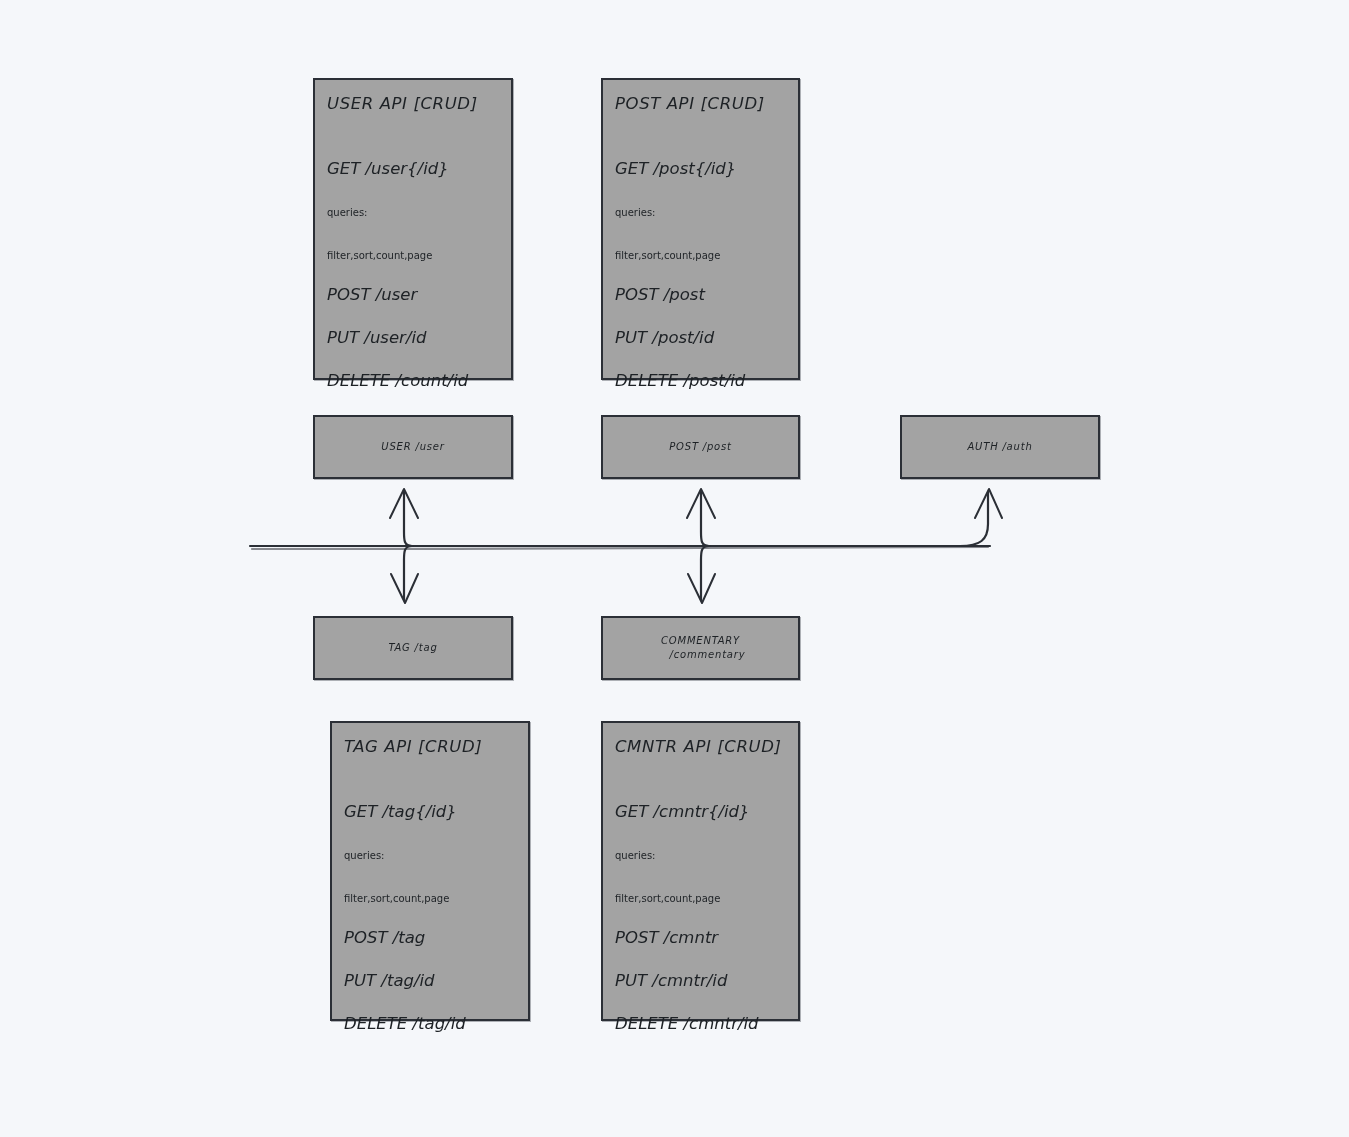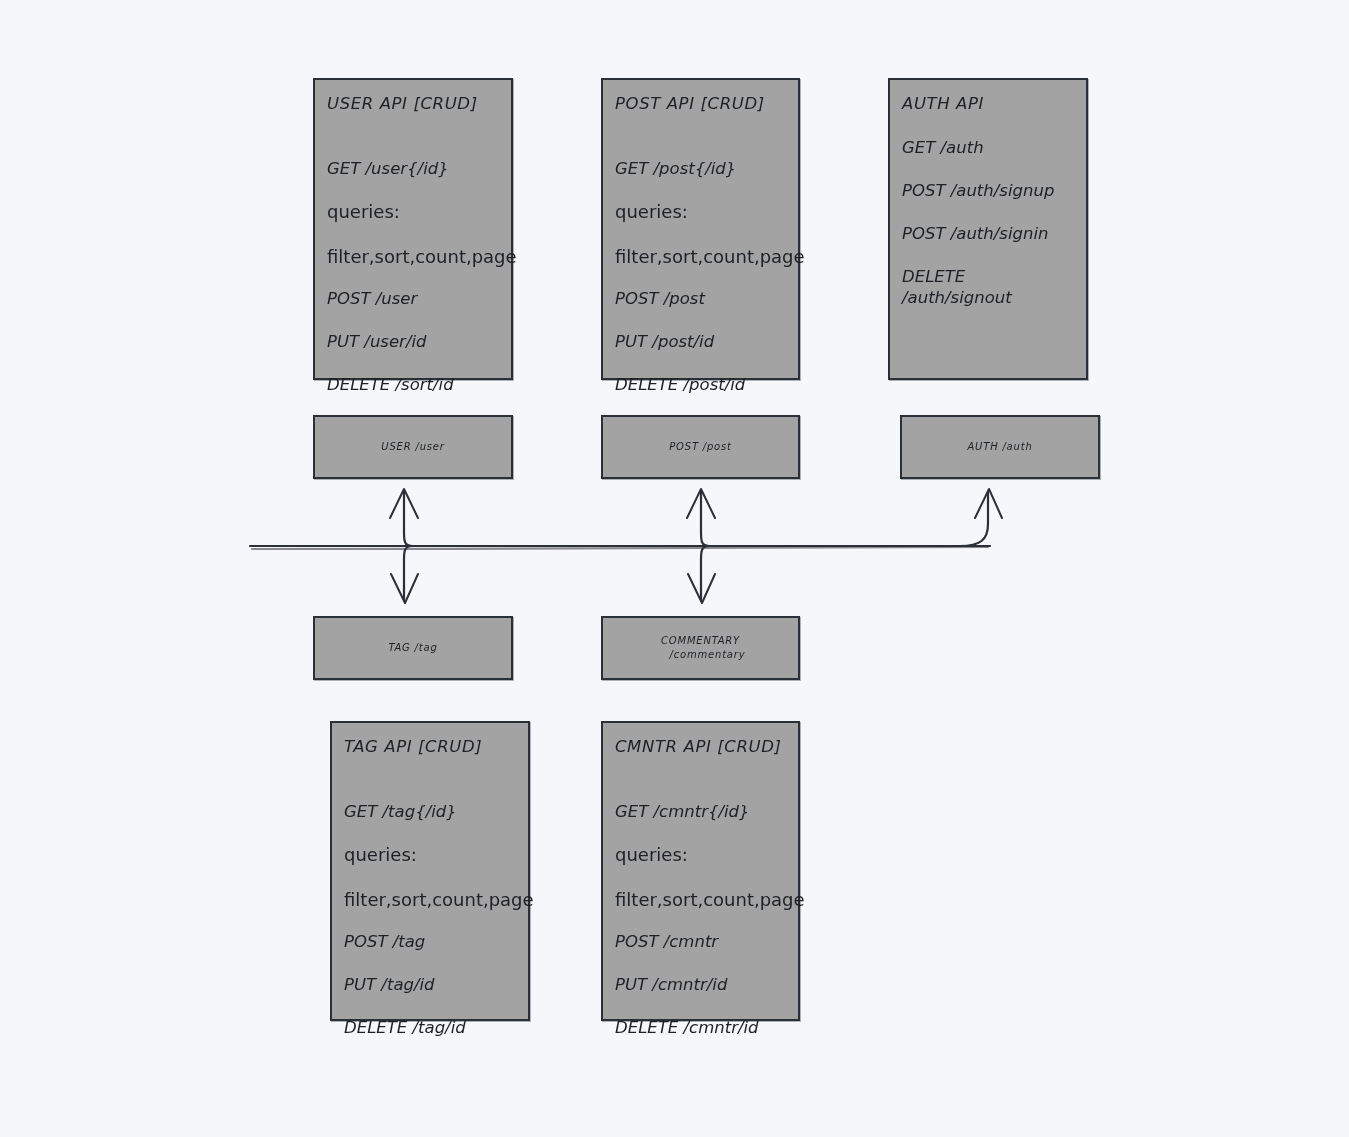--- a/index.html
+++ b/index.html
@@ -50,21 +50,21 @@
     color: #1d2125;
     font-style: italic;
     margin: 0 0 22px 0;
     line-height: 1.28;
     white-space: pre-line;
   }
   .api-line.compact {
     margin-bottom: 20px;
   }
   .api-line .sub {
-    font-size: 18px;
+    font-size: 10px;
     font-style: normal;
   }
   .route-box {
     display: flex;
     align-items: center;
     justify-content: center;
     text-align: center;
   }
   .route-label {
     font-family: "DejaVu Sans", sans-serif;
@@ -126,42 +126,35 @@
 
   <div class="node api-card shadowed" style="left:313px; top:78px; width:200px; height:302px;">
     <div class="api-title">USER API [CRUD]</div>
     <div class="api-line compact">
       <span>GET /user{/id}</span><br>
       <span class="sub">queries:</span><br>
       <span class="sub">filter,sort,count,page</span>
     </div>
     <div class="api-line">POST /user</div>
     <div class="api-line">PUT /user/id</div>
-    <div class="api-line">DELETE /sort/id</div>
+    <div class="api-line">DELETE /count/id</div>
   </div>
 
   <div class="node api-card shadowed" style="left:601px; top:78px; width:199px; height:302px;">
     <div class="api-title">POST API [CRUD]</div>
     <div class="api-line compact">
       <span>GET /post{/id}</span><br>
       <span class="sub">queries:</span><br>
       <span class="sub">filter,sort,count,page</span>
     </div>
     <div class="api-line">POST /post</div>
     <div class="api-line">PUT /post/id</div>
     <div class="api-line">DELETE /post/id</div>
   </div>
 
-  <div class="node api-card shadowed" style="left:888px; top:78px; width:200px; height:302px;">
-    <div class="api-title">AUTH API</div>
-    <div class="api-line">GET /auth</div>
-    <div class="api-line">POST /auth/signup</div>
-    <div class="api-line">POST /auth/signin</div>
-    <div class="api-line">DELETE /auth/signout</div>
-  </div>
 
   <div class="node route-box shadowed" style="left:313px; top:415px; width:200px; height:64px;">
     <div class="route-label">USER /user</div>
   </div>
 
   <div class="node route-box shadowed" style="left:601px; top:415px; width:199px; height:64px;">
     <div class="route-label">POST /post</div>
   </div>
 
   <div class="node route-box shadowed" style="left:888px; top:415px; width:200px; height:64px;margin-left:12px;">

